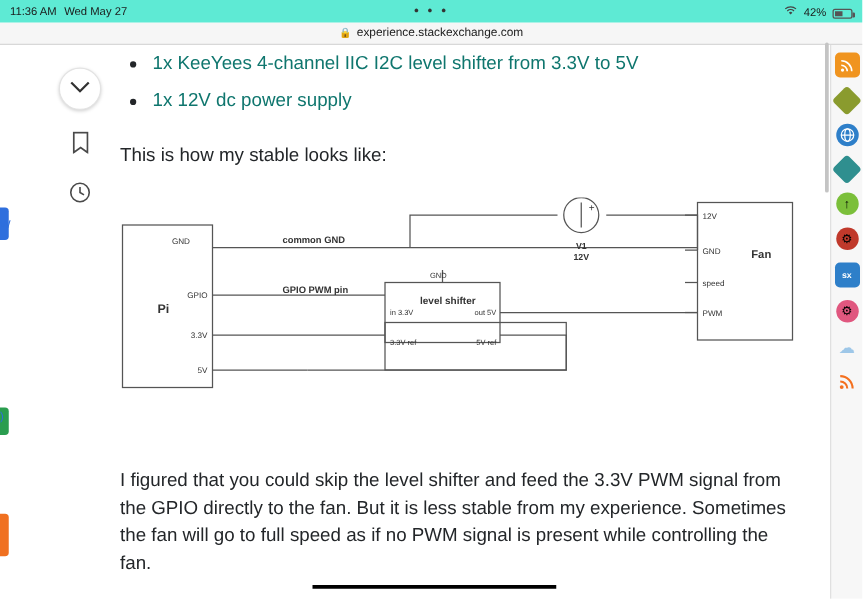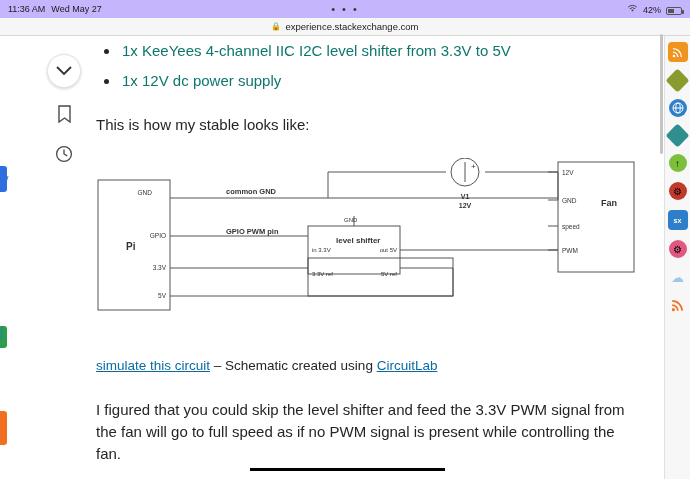--- a/index.html
+++ b/index.html
@@ -8,21 +8,21 @@
     width: 690px; height: 479px;
     background: #ffffff;
     font-family: "Liberation Sans", sans-serif;
     overflow: hidden;
     position: relative;
   }
 
   
   .statusbar {
     height: 18px;
-    background: #c4b5fd;
+    background: #5eead4;
     display: flex;
     align-items: center;
     font-size: 9px;
     color: #1b1b1b;
     padding: 0 8px;
     position: relative;
   }
   .sb-left { display:flex; align-items:center; gap:6px; white-space:nowrap; }
   .sb-center { position:absolute; left:0; right:0; text-align:center; font-size:11px; letter-spacing:2px; color:#333; pointer-events:none; }
   .sb-right { margin-left:auto; display:flex; align-items:flex-end; gap:5px; white-space:nowrap; font-size:9px;}
@@ -266,26 +266,24 @@
           <text x="466" y="95" font-size="6.5">PWM</text>
           <text x="505" y="48" font-size="9" font-weight="bold">Fan</text>
 
           <text x="375" y="11" font-size="8">+</text>
           <text x="369" y="41" font-size="7" font-weight="bold" text-anchor="middle">V1</text>
           <text x="369" y="50" font-size="7" font-weight="bold" text-anchor="middle">12V</text>
         </g>
       </svg>
     </div>
 
-    <div class="caption">
-      <a href="#">simulate this circuit</a><span> – Schematic created using </span><a href="#">CircuitLab</a>
-    </div>
 
     <div class="para" id="closing-para">
       <div>I figured that you could skip the level shifter and feed the 3.3V PWM signal from</div>
+      <div>the GPIO directly to the fan. But it is less stable from my experience. Sometimes</div>
       <div>the fan will go to full speed as if no PWM signal is present while controlling the fan.</div>
 
     </div>
   </div>
 
   <div class="bottom-rule"></div>
 </div>
 
 <div class="scroll-track"></div>
 <div class="scroll-thumb"></div>

